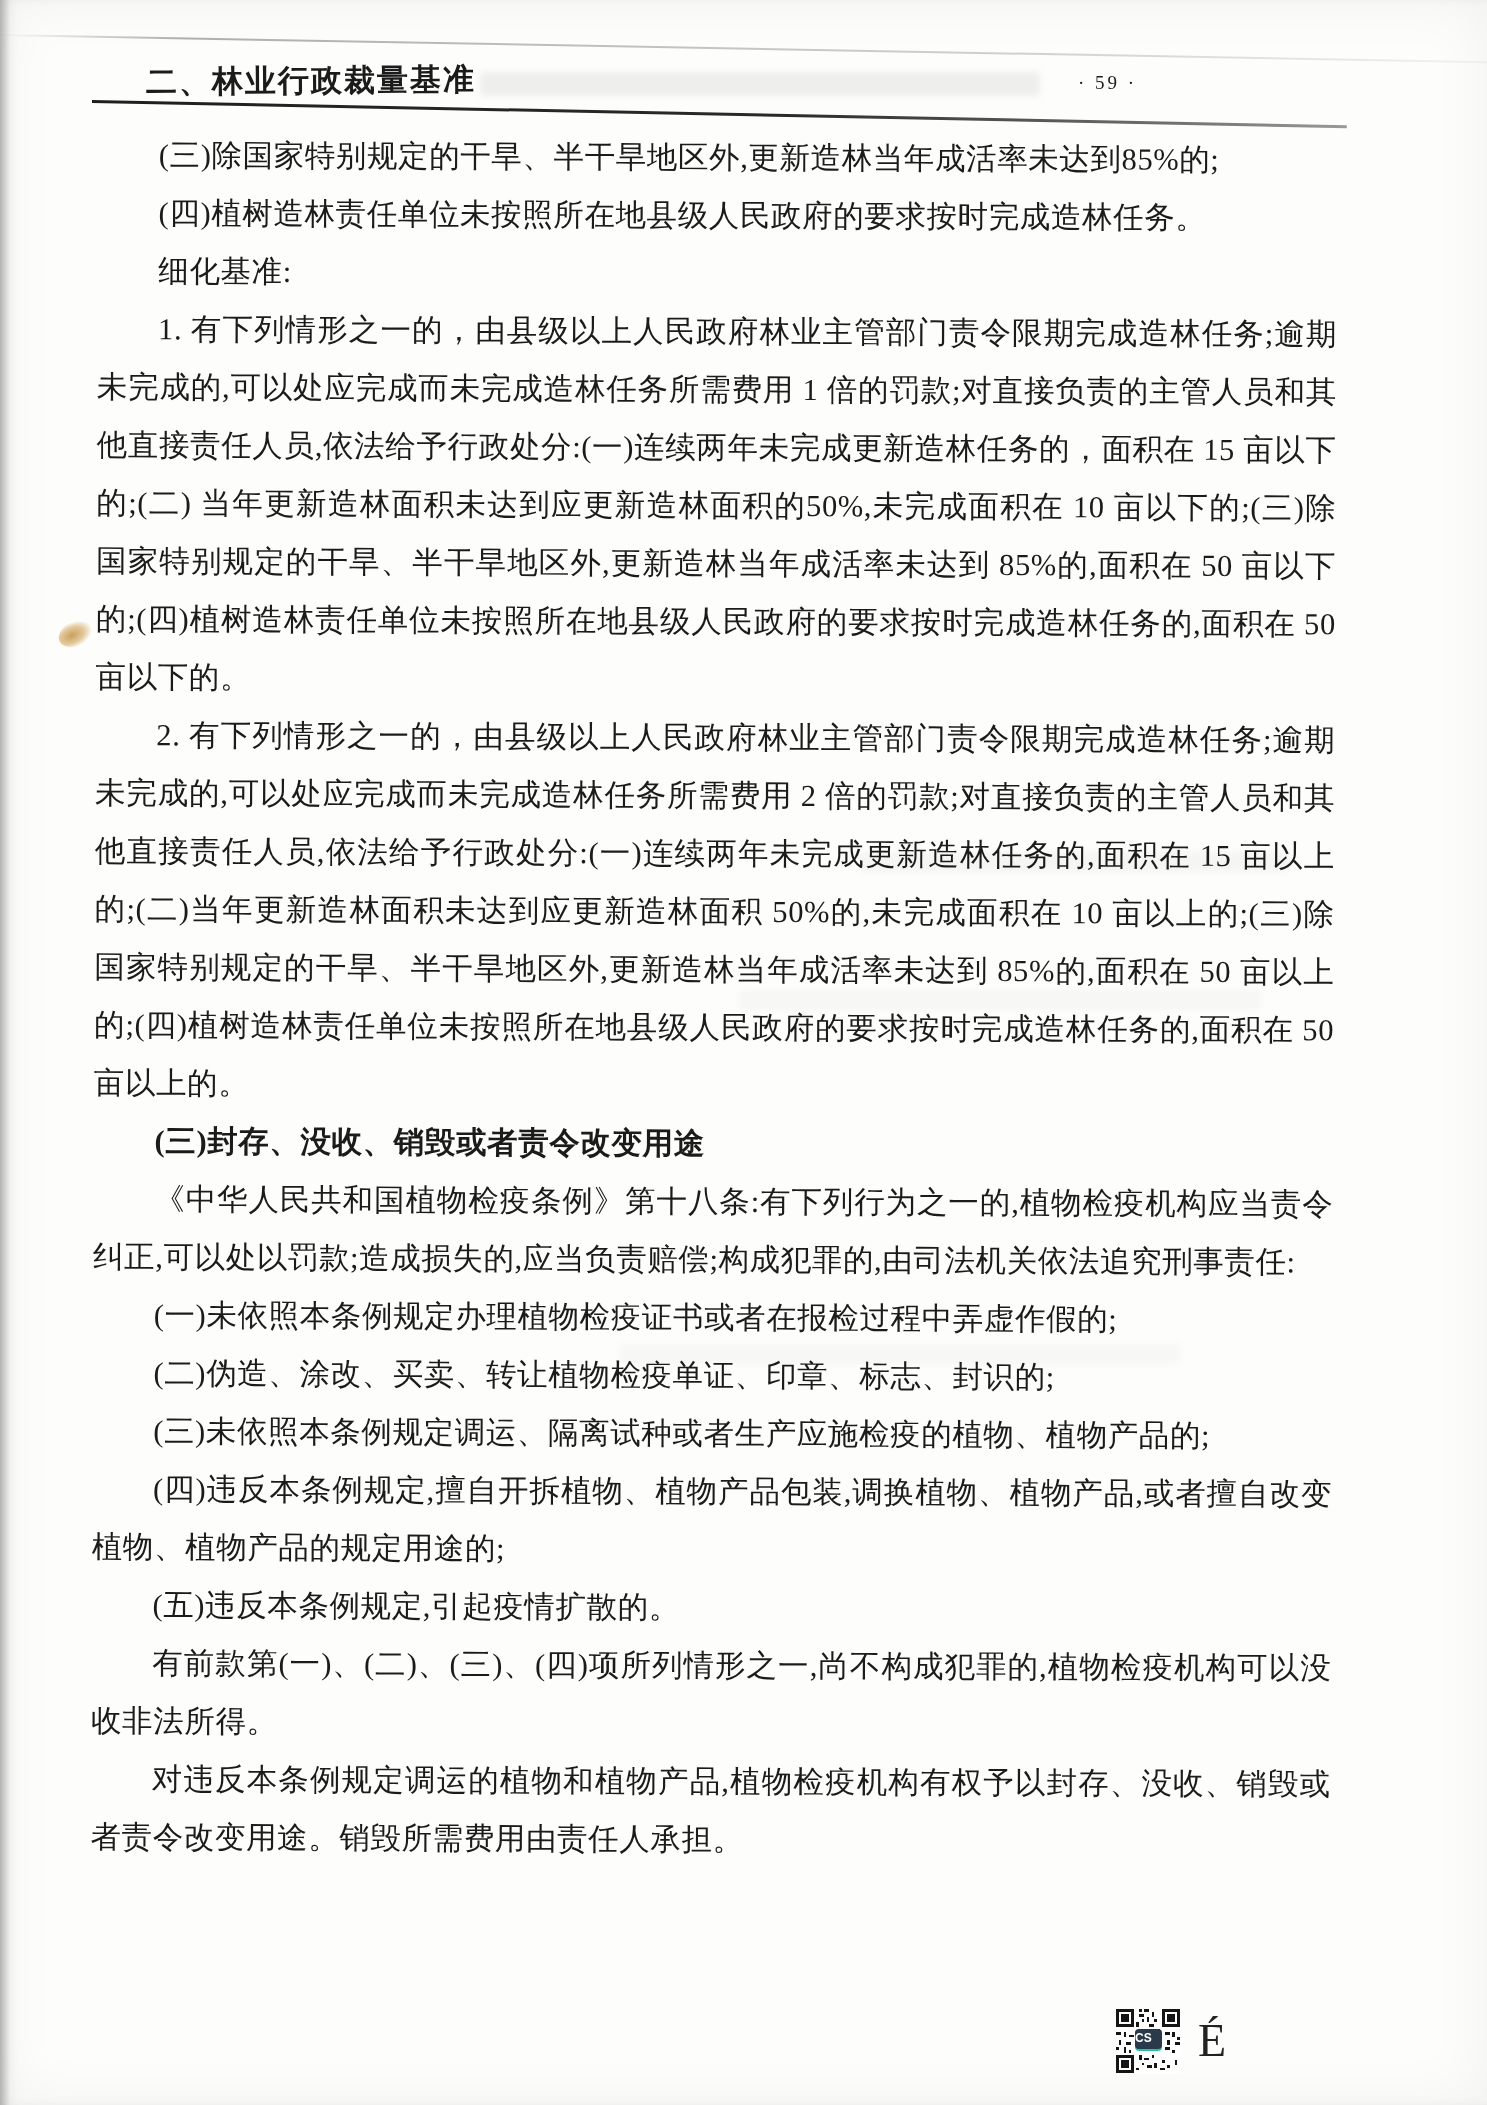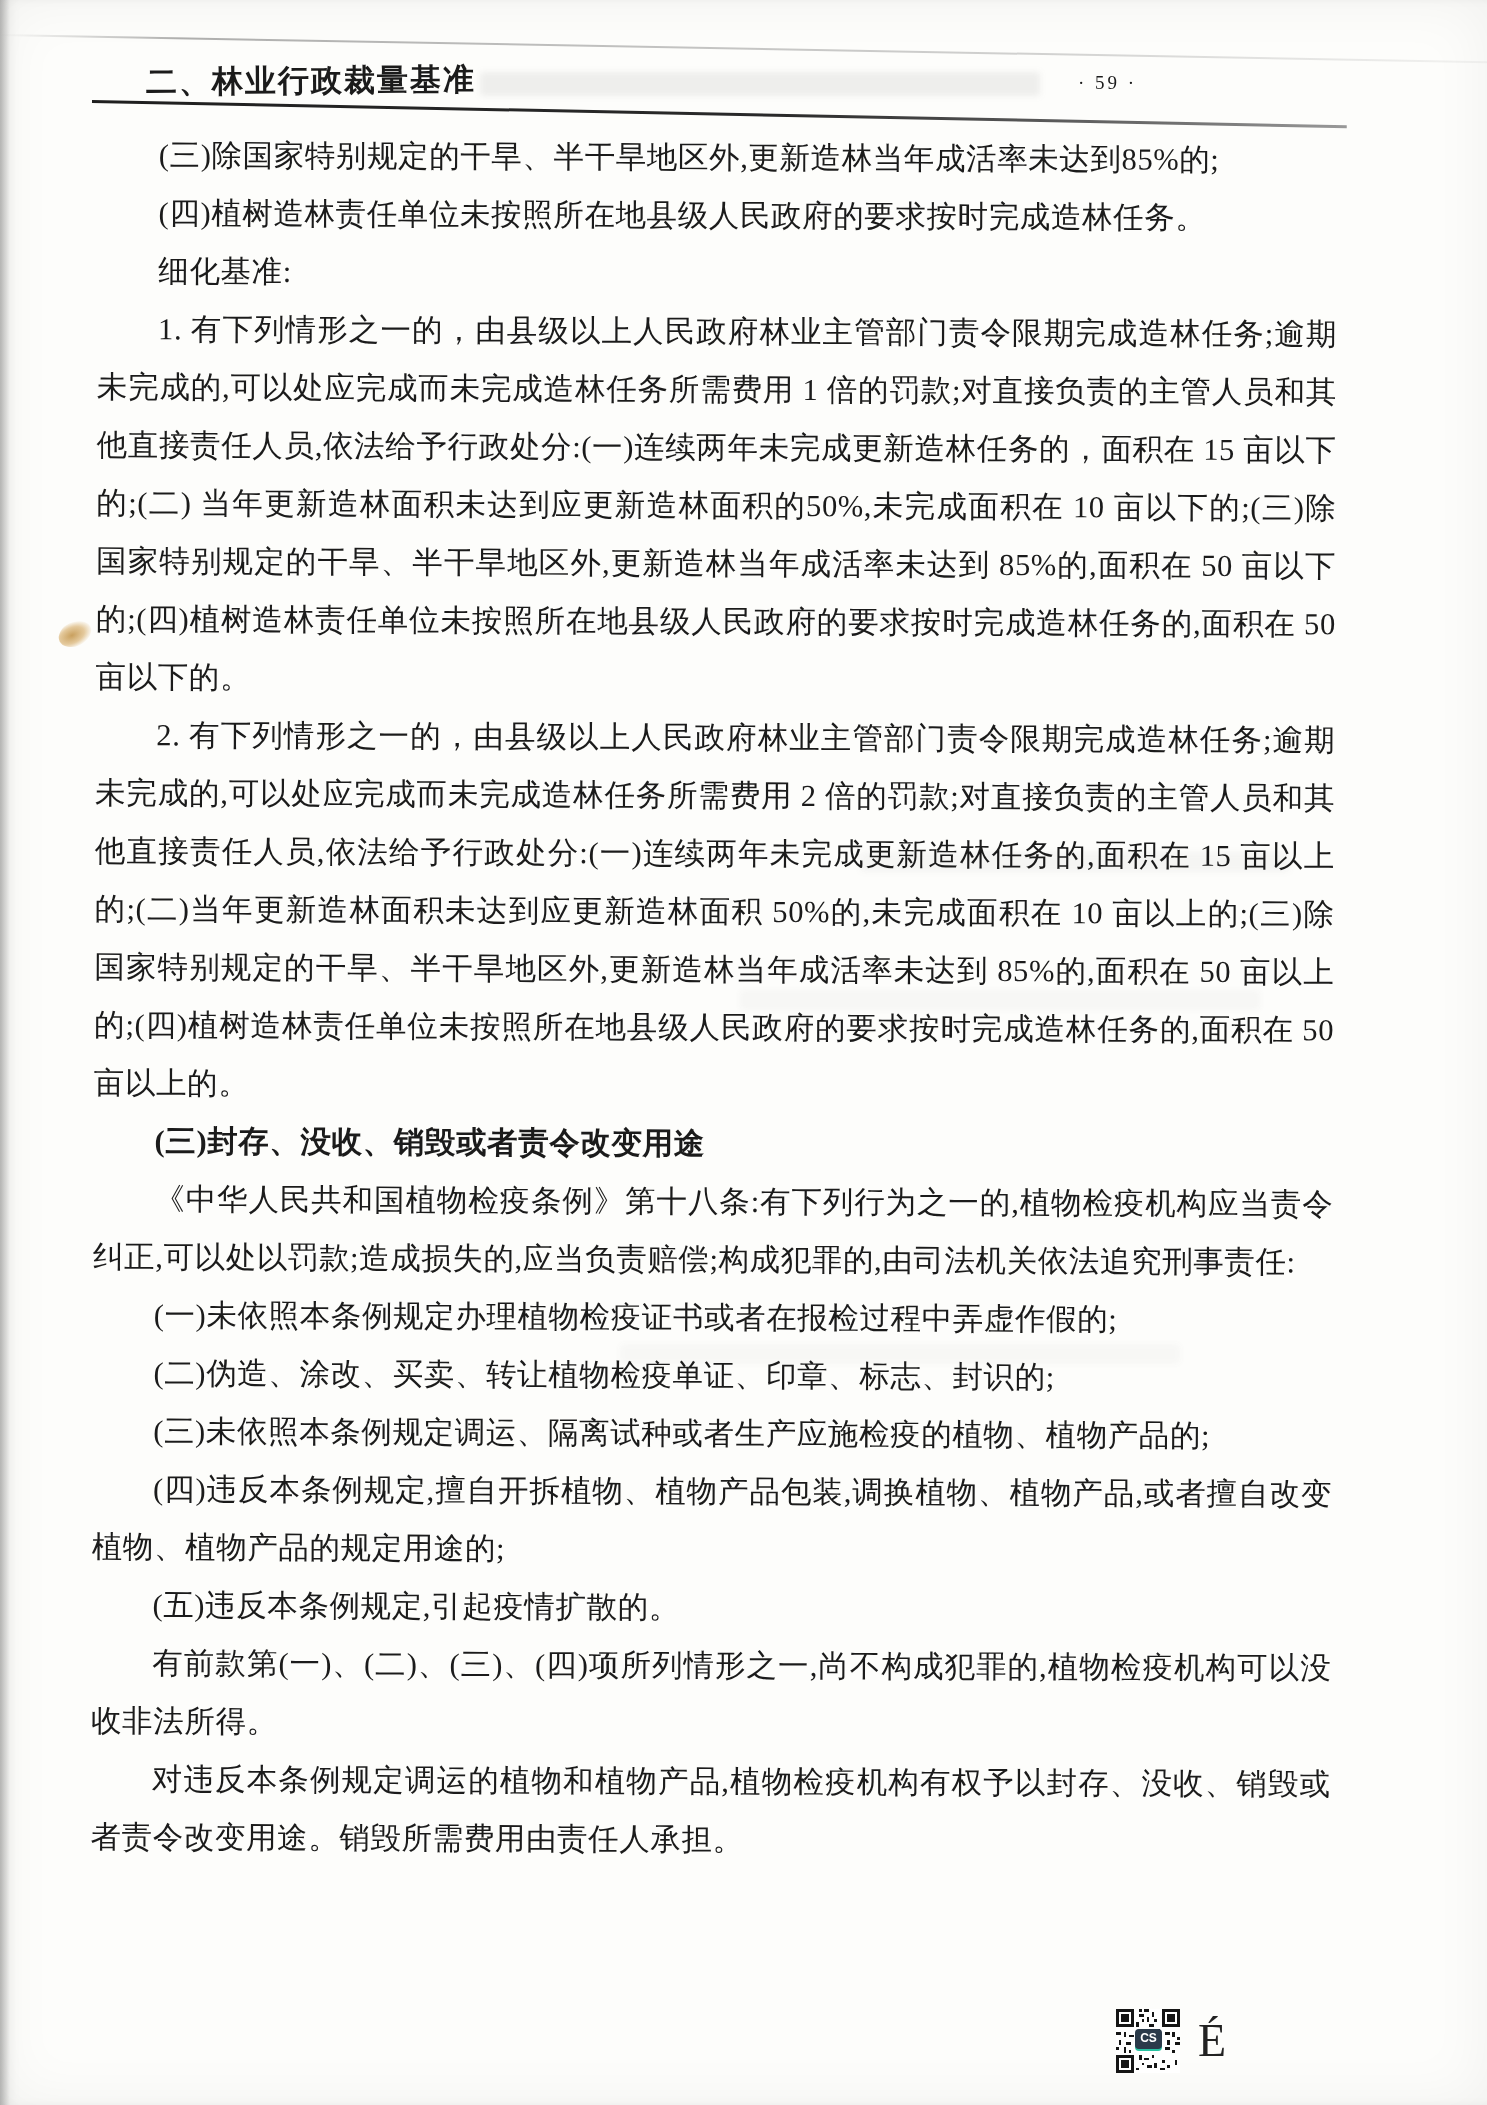--- a/index.html
+++ b/index.html
@@ -57,21 +57,21 @@
     text-indent:2em;
   }
   .para.bold-head{font-weight:bold;}
   
   .qr{position:absolute;left:1116px;top:2008px;width:64px;height:66px;}
   .qr svg{width:100%;height:100%;}
   .cs-badge{
     position:absolute;left:19px;top:21px;width:27px;height:20px;
     background:#2b3a4a;border-radius:4px;
     color:#ffffff;font-family:"Liberation Sans","DejaVu Sans",sans-serif;
-    font-size:12px;font-weight:bold;text-align:center;line-height:18px;
+    font-size:12px;font-weight:bold;text-align:left;line-height:18px;
     box-shadow:0 2px 0 #27c2a0;
   }
   .side-glyph{
     position:absolute;left:1198px;top:2014px;
     font-size:46px;color:#222;
   }
 </style>
 </head>
 <body>
 

